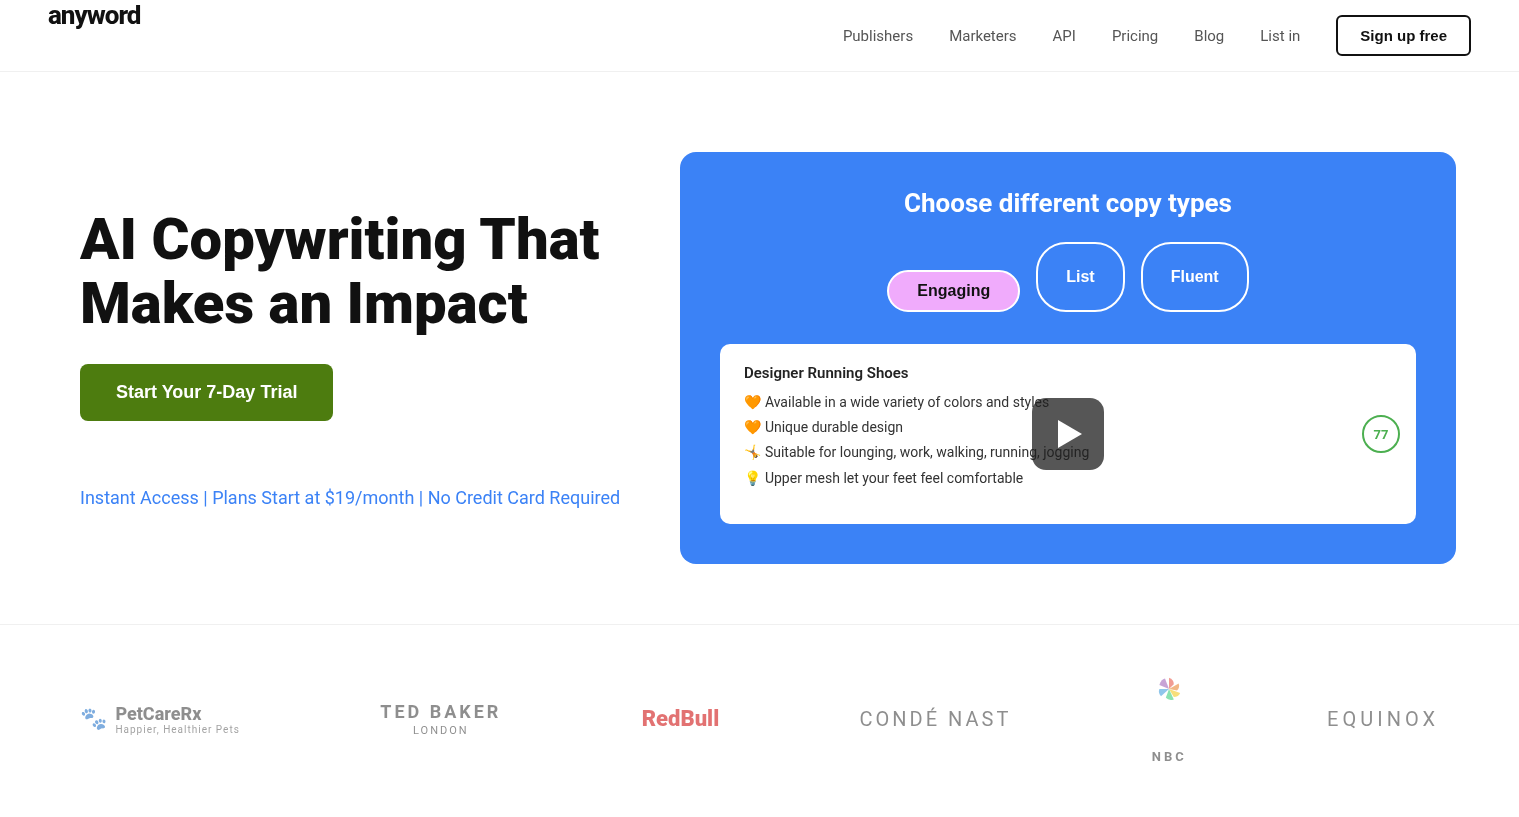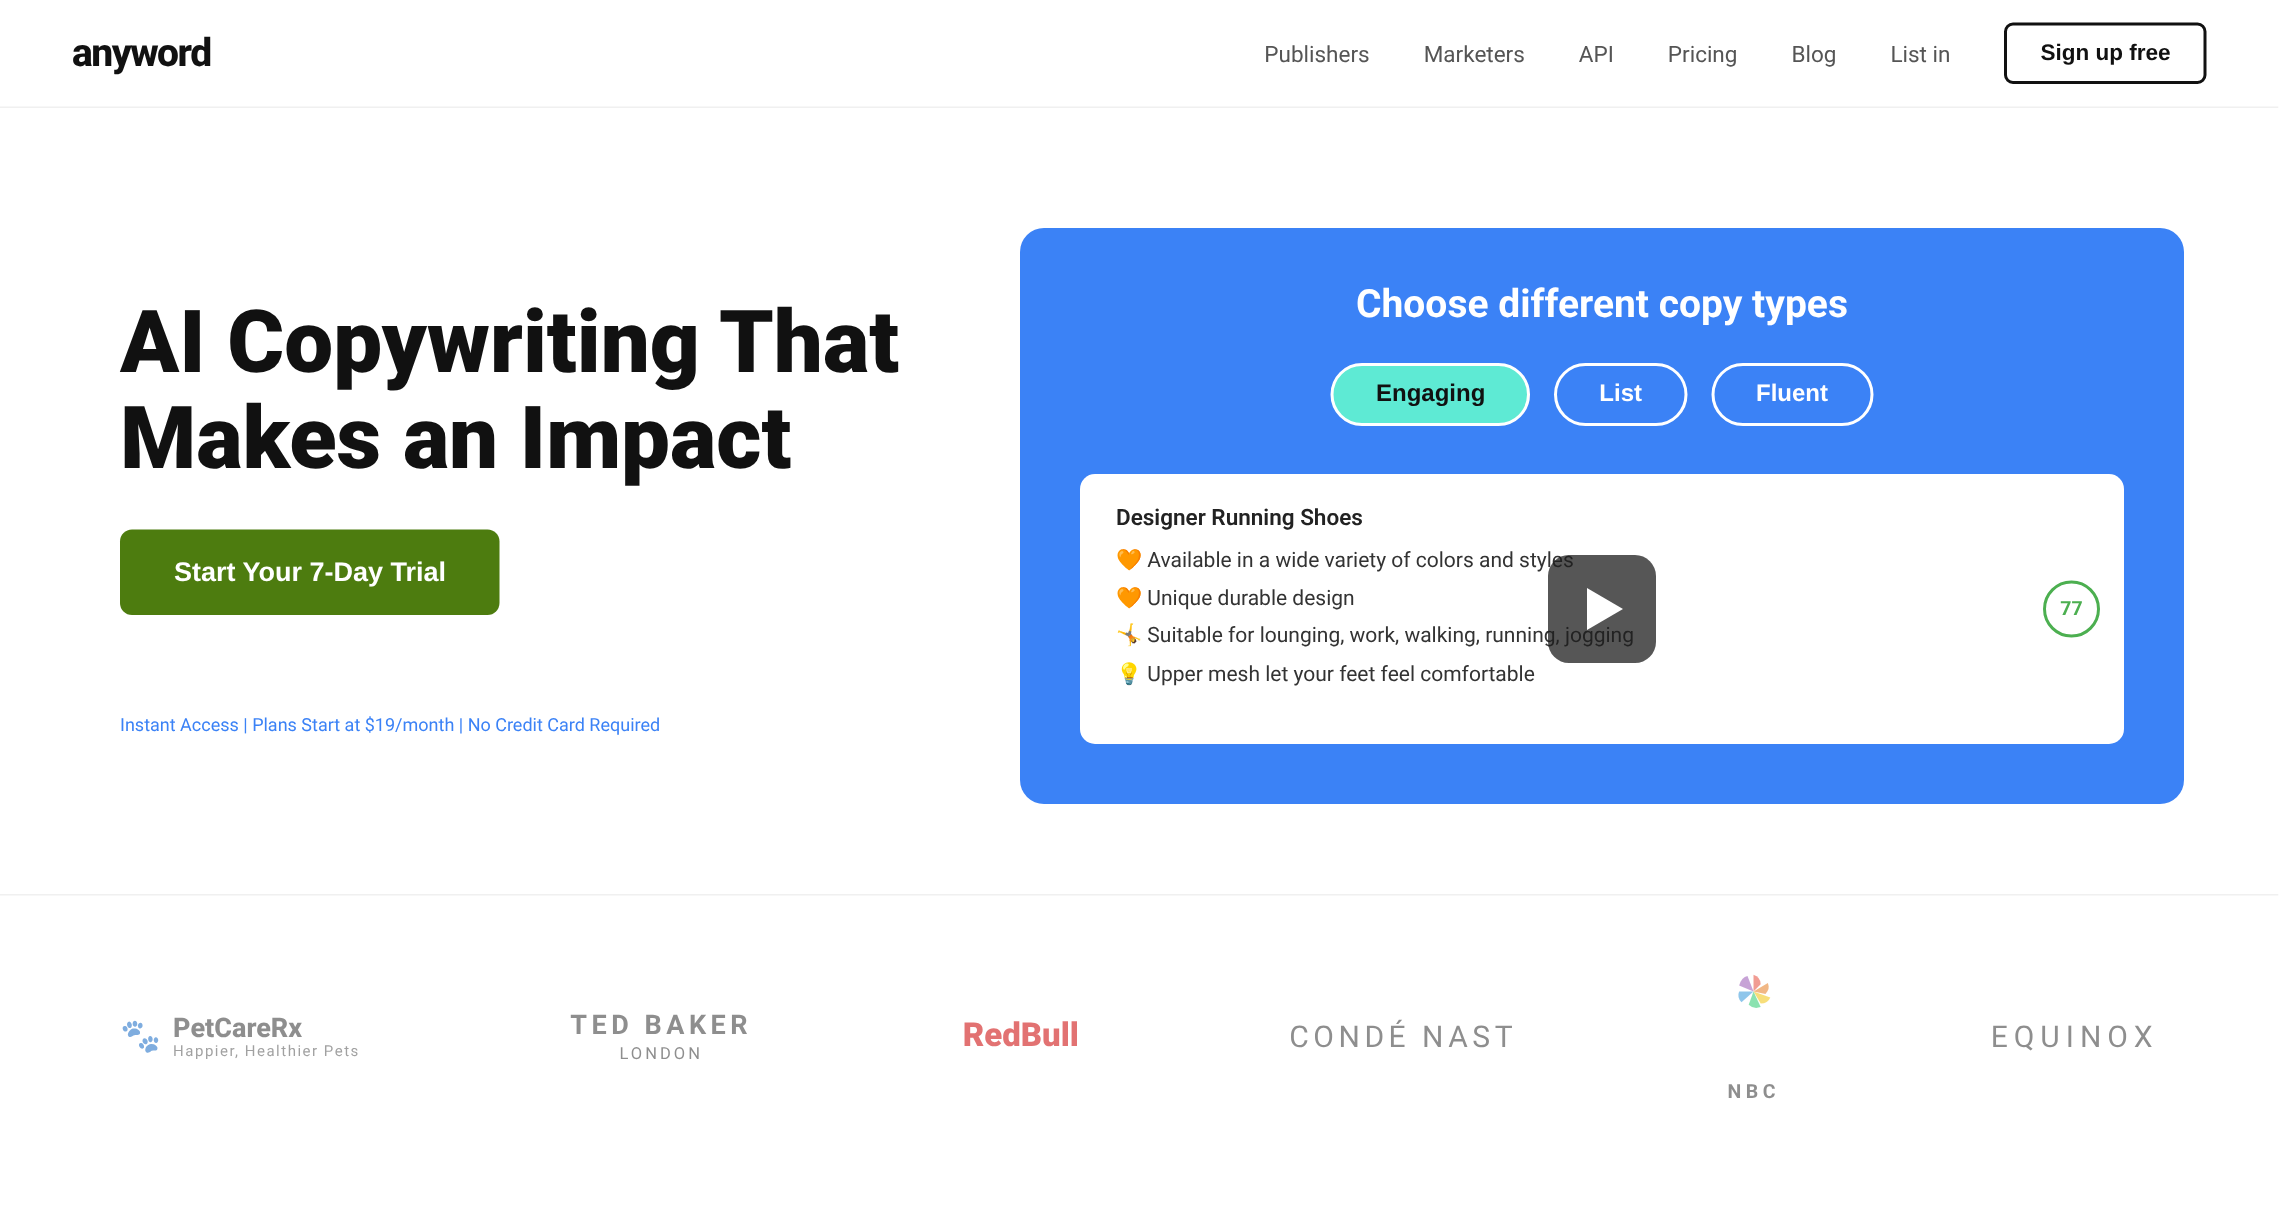--- a/index.html
+++ b/index.html
@@ -1,21 +1,20 @@
 <!DOCTYPE html>
 <html><head>
   <meta charset="utf-8">
   <style>
     * { margin: 0; padding: 0; box-sizing: border-box; }
     body { font-family: -apple-system, BlinkMacSystemFont, 'Segoe UI', Roboto, sans-serif; background: #fff; color: #111; }
 
     
     nav {
       display: flex;
-      align-items: center;
       justify-content: space-between;
       padding: 0 48px;
       height: 72px;
       border-bottom: 1px solid #f0f0f0;
       position: sticky;
       top: 0;
       background: #fff;
       z-index: 100;
     }
     .nav-logo {
@@ -88,21 +87,21 @@
       color: #fff;
       font-size: 18px;
       font-weight: 600;
       padding: 18px 36px;
       border-radius: 8px;
       border: none;
       cursor: pointer;
       margin-bottom: 20px;
     }
     .hero-subtext {
-      font-size: 12px;
+      font-size: 18px;
       color: #3b82f6;
       margin-top: 46px;
     }
 
     
     .hero-right {
       flex: 0 0 auto;
       width: 776px;
     }
     .video-panel {
@@ -128,22 +127,23 @@
       padding: 10px 28px;
       border-radius: 30px;
       border: 2px solid #fff;
       font-size: 16px;
       font-weight: 600;
       cursor: pointer;
       background: transparent;
       color: #fff;
     }
     .copy-type-btn.active {
-      background: #5eead4;
+      background: #f0abfc;
       color: #111;
+      margin-top: 28px;
     }
 
     .video-container {
       position: relative;
       background: #fff;
       border-radius: 10px;
       padding: 20px 24px;
       min-height: 180px;
       margin-top: 32px;
     }

